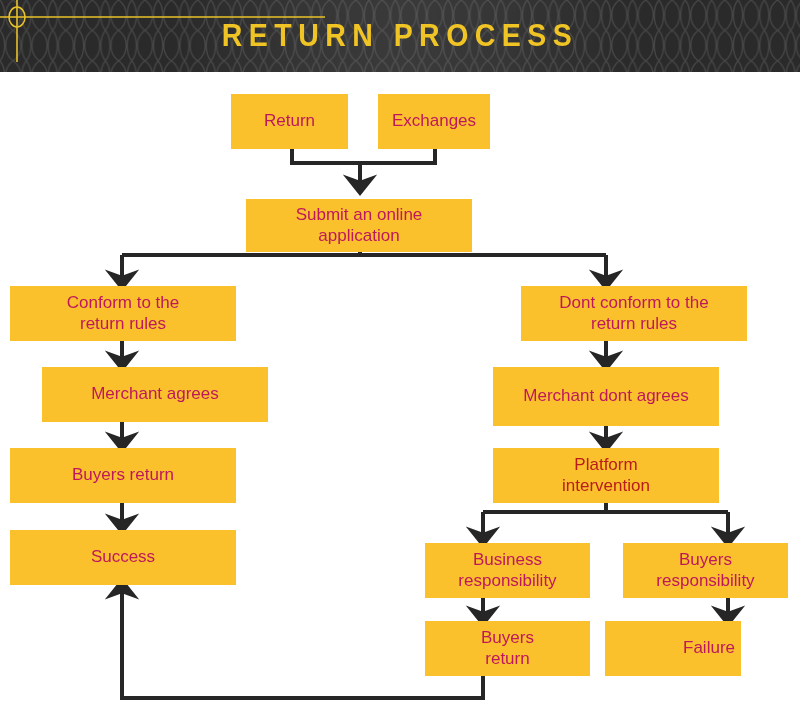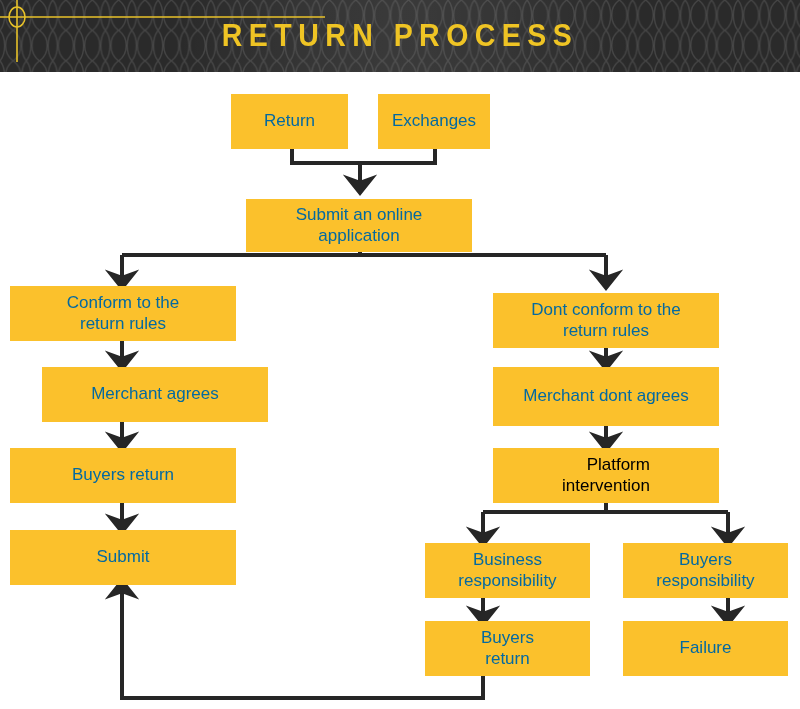--- a/index.html
+++ b/index.html
@@ -72,28 +72,28 @@
     width: 800px; height: 637px;
   }
 
   .node {
     position: absolute;
     background: #fbc12c;
     display: flex;
     align-items: center;
     justify-content: center;
     text-align: center;
-    color: #0369a1;
+    color: #be185d;
     font-size: 17px;
     line-height: 1.22;
     font-family: "Liberation Sans", sans-serif;
     box-sizing: border-box;
     padding: 2px 6px;
   }
-  .node.dark-text { color: #000000; text-align: right; }
+  .node.dark-text { color: #b91c1c; }
   .node .node-label { display: block; white-space: pre-line; }
 </style>
 </head>
 <body>
 
 <div id="header-banner">
 
   <svg id="header-mesh-pattern" viewBox="0 0 800 72" preserveAspectRatio="none">
     <defs>
       <pattern id="meshpat" width="26" height="30" patternUnits="userSpaceOnUse">
@@ -171,24 +171,24 @@
 
   <div class="node" style="left:10px; top:295px; width:226px; height:55px;margin-left:32px;">
     <span class="node-label">Merchant agrees</span>
   </div>
 
   <div class="node" style="left:10px; top:376px; width:226px; height:55px;">
     <span class="node-label">Buyers return</span>
   </div>
 
   <div class="node" style="left:10px; top:458px; width:226px; height:55px;">
-    <span class="node-label">Submit</span>
-  </div>
-
-  <div class="node" style="left:493px; top:214px; width:226px; height:55px;margin-top:7px;">
+    <span class="node-label">Success</span>
+  </div>
+
+  <div class="node" style="left:521px; top:214px; width:226px; height:55px;">
     <span class="node-label">Dont conform to the
 return rules</span>
   </div>
 
   <div class="node" style="left:493px; top:295px; width:226px; height:59px;">
     <span class="node-label">Merchant dont agrees</span>
   </div>
 
   <div class="node dark-text" style="left:493px; top:376px; width:226px; height:55px;">
     <span class="node-label">Platform
@@ -203,17 +203,17 @@
   <div class="node" style="left:623px; top:471px; width:165px; height:55px;">
     <span class="node-label">Buyers
 responsibility</span>
   </div>
 
   <div class="node" style="left:425px; top:549px; width:165px; height:55px;">
     <span class="node-label">Buyers
 return</span>
   </div>
 
-  <div class="node" style="left:623px; top:549px; width:165px; height:55px;">
+  <div class="node" style="left:605px; top:549px; width:136px; height:55px;justify-content:flex-end;">
     <span class="node-label">Failure</span>
   </div>
 
 </div>
 
 </body></html>

